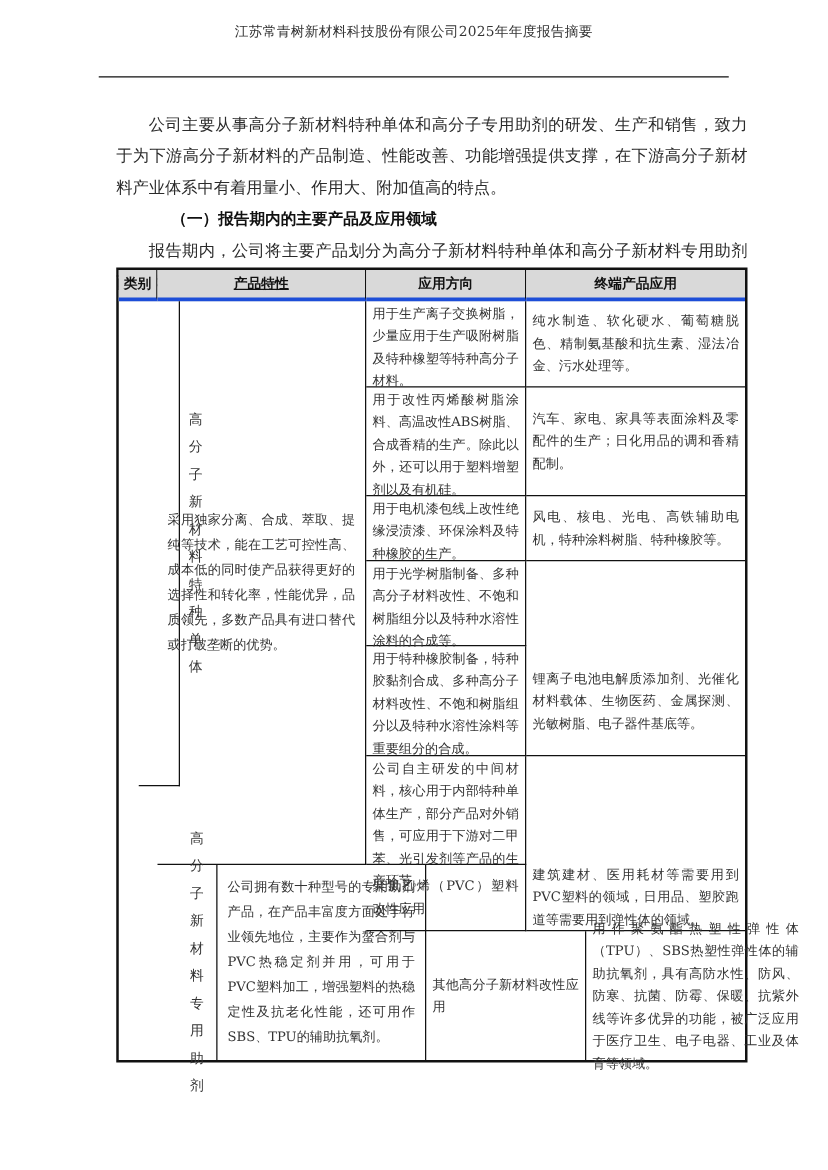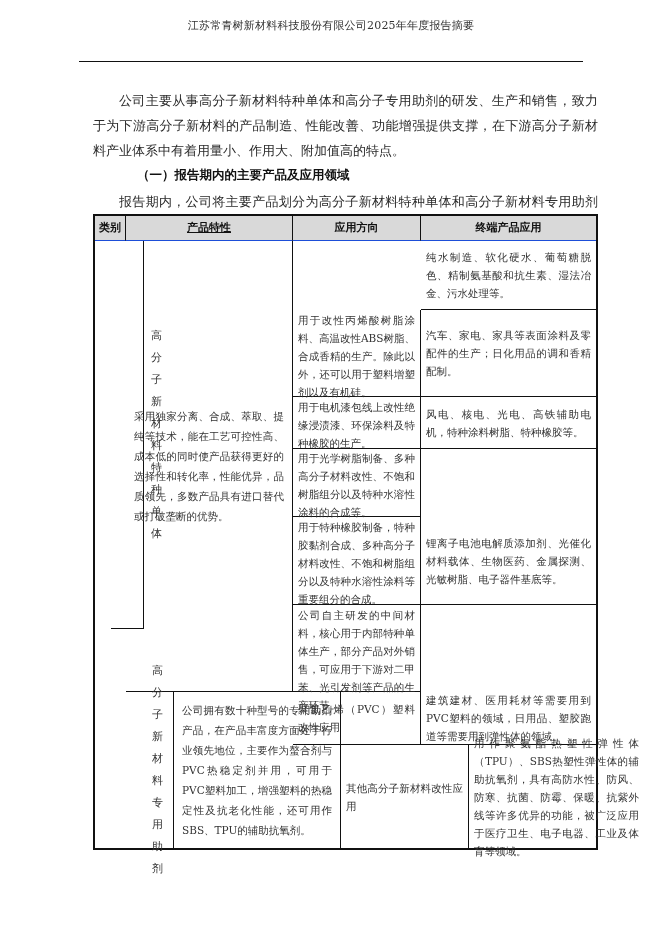--- a/index.html
+++ b/index.html
@@ -38,21 +38,21 @@
     border-right: 1px solid #111; border-bottom: 1px solid #111;
     font-size: 10.5px; line-height: 18px; color: #333;
     display: flex; align-items: center;
   }
   .cell.nr { border-right: none; }
   .cell.nb { border-bottom: none; margin-left: 48px; }
   .hcell {
     background: #d9d9d9; justify-content: center;
     font-family: "DejaVu Sans", "Liberation Sans", sans-serif;
     font-weight: bold; font-size: 11px; color: #111;
-    border-bottom: 1px solid #1d4ed8;
+    border-bottom: 3px solid #1d4ed8;
   }
   .txt { padding: 0 5px; width: 100%; box-sizing: border-box; text-align: justify; }
   .cat .txt {
     text-align: center; font-size: 11px; line-height: 22px; letter-spacing: 5px;
     padding: 0 4px 0 8px;
   }
   .feat .txt { padding: 0 8px; font-size: 10.5px; line-height: 20px; }
   .app { align-items: flex-start; }
   .app .txt { padding-top: 1px; font-size: 10.5px; line-height: 18px; }
 </style>
@@ -73,39 +73,42 @@
   <div class="cell hcell" style="left:198px;top:0;width:128px;height:25px;">应用方向</div>
   <div class="cell hcell nr" style="left:326px;top:0;width:175px;height:25px;">终端产品应用</div>
 
   <div class="cell cat" style="left:16px;top:25px;width:31px;height:388px;padding-left:32px;">
     <div class="txt">高分子新材料特种单体</div>
   </div>
   <div class="cell feat" style="left:31px;top:25px;width:167px;height:451px;">
     <div class="txt">采用独家分离、合成、萃取、提纯等技术，能在工艺可控性高、成本低的同时使产品获得更好的选择性和转化率，性能优异，品质领先，多数产品具有进口替代或打破垄断的优势。</div>
   </div>
 
+  <div class="cell app" style="left:198px;top:25px;width:128px;height:69px;">
+    <div class="txt">用于生产离子交换树脂，少量应用于生产吸附树脂及特种橡塑等特种高分子材料。</div>
+  </div>
   <div class="cell nr" style="left:326px;top:25px;width:175px;height:69px;">
     <div class="txt">纯水制造、软化硬水、葡萄糖脱色、精制氨基酸和抗生素、湿法冶金、污水处理等。</div>
   </div>
 
   <div class="cell app" style="left:198px;top:94px;width:128px;height:87px;">
     <div class="txt">用于改性丙烯酸树脂涂料、高温改性ABS树脂、合成香精的生产。除此以外，还可以用于塑料增塑剂以及有机硅。</div>
   </div>
   <div class="cell nr" style="left:326px;top:94px;width:175px;height:87px;">
     <div class="txt">汽车、家电、家具等表面涂料及零配件的生产；日化用品的调和香精配制。</div>
   </div>
 
   <div class="cell app" style="left:198px;top:181px;width:128px;height:52px;">
     <div class="txt">用于电机漆包线上改性绝缘浸渍漆、环保涂料及特种橡胶的生产。</div>
   </div>
   <div class="cell nr" style="left:326px;top:181px;width:175px;height:52px;">
     <div class="txt">风电、核电、光电、高铁辅助电机，特种涂料树脂、特种橡胶等。</div>
   </div>
 
-  <div class="cell app" style="left:198px;top:233px;width:128px;height:68px;font-family:Liberation Mono, monospace;">
+  <div class="cell app" style="left:198px;top:233px;width:128px;height:68px;">
     <div class="txt">用于光学树脂制备、多种高分子材料改性、不饱和树脂组分以及特种水溶性涂料的合成等。</div>
   </div>
 
   <div class="cell nr" style="left:326px;top:301px;width:175px;height:88px;">
     <div class="txt">锂离子电池电解质添加剂、光催化材料载体、生物医药、金属探测、光敏树脂、电子器件基底等。</div>
   </div>
   <div class="cell app" style="left:198px;top:301px;width:128px;height:88px;">
     <div class="txt">用于特种橡胶制备，特种胶黏剂合成、多种高分子材料改性、不饱和树脂组分以及特种水溶性涂料等重要组分的合成。</div>
   </div>
 

